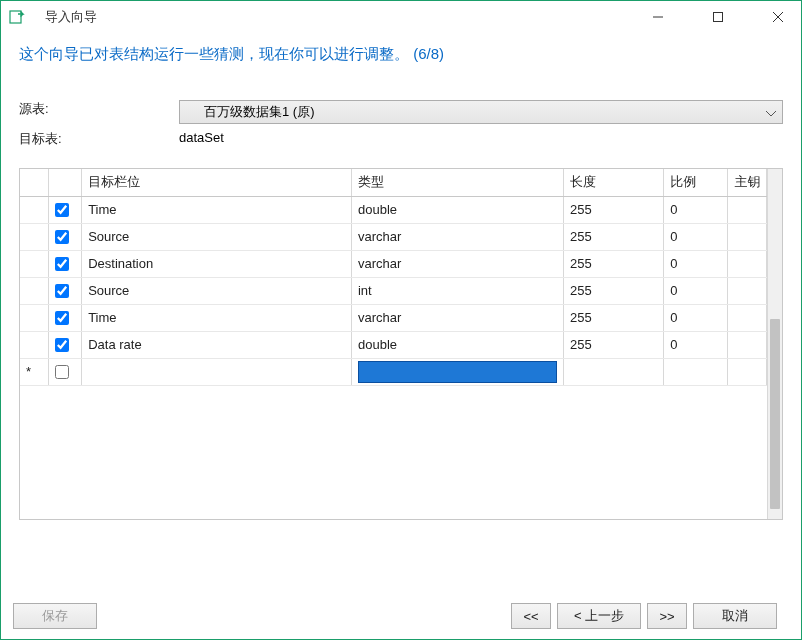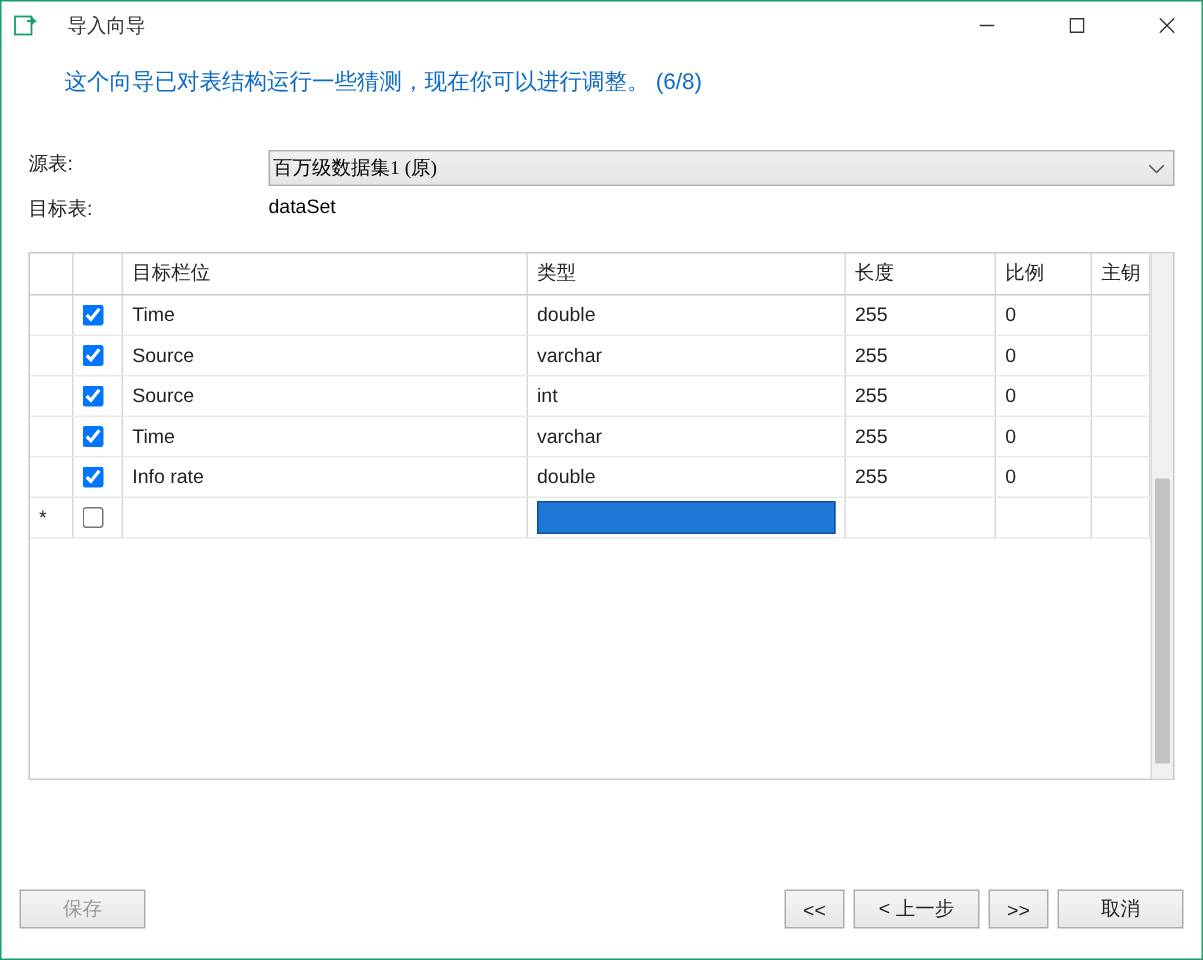--- a/index.html
+++ b/index.html
@@ -5,28 +5,28 @@
   * { box-sizing: border-box; }
   html, body { margin: 0; padding: 0; font-family: "Microsoft YaHei", "Segoe UI", sans-serif; font-size: 13px; }
   body { width: 802px; height: 640px; background: #fff; border: 1px solid #1a9e6a; position: relative; }
   
   .titlebar { height: 32px; display: flex; align-items: center; padding: 0 0 0 8px; gap: 14px; }
   .titlebar-icon { width: 16px; height: 16px; margin-right: 6px; display:flex; align-items:center; justify-content:center; }
   .titlebar-title { flex: 1; font-size: 13px; color: #333; }
   .win-btn { width: 46px; height: 32px; display: flex; align-items: center; justify-content: center; color: #333; }
   .win-btn svg { width: 10px; height: 10px; }
   
-  .instruction { color: #0b6bc7; font-size: 15px; padding: 12px 18px 4px 18px; margin-left: 24px; }
+  .instruction { color: #0b6bc7; font-size: 15px; padding: 12px 18px 4px 18px; }
   
   .form-area { padding: 2px 18px 0 18px; }
   .form-row { display: flex; align-items: flex-start; height: 30px; }
   .form-label { width: 160px; color: #222; }
   .form-value { flex: 1; }
   
-  .combo { display:flex; align-items:center; height:24px; border:1px solid #adadad; background: linear-gradient(#f0f0f0,#e5e5e5); padding:0 4px 0 2px;font-family:Liberation Serif, serif; }
+  .combo { display:flex; align-items:center; height:24px; border:1px solid #adadad; background: linear-gradient(#f0f0f0,#e5e5e5); padding:0 4px 0 24px; }
   .combo-text { flex:1; }
   .combo-arrow { width:14px; text-align:center; }
   
   .grid-wrap { margin: 8px 18px 0 18px; border: 1px solid #c8c8c8; height: 352px; position:relative; }
   .grid-inner { position:absolute; left:0; top:0; right:15px; bottom:0; overflow:hidden; }
   .vscroll { position:absolute; top:0; right:0; width:15px; bottom:0; background:#f0f0f0; border-left:1px solid #d8d8d8; }
   .vscroll-thumb { position:absolute; left:2px; right:2px; top:150px; height:190px; background:#c2c2c2; border-radius:1px; }
   
   table.grid { border-collapse: collapse; width: 100%; table-layout: fixed; }
   table.grid th, table.grid td { border-right:1px solid #d8d8d8; border-bottom:1px solid #e8e8e8; height:27px; padding:0 6px; text-align:left; font-weight:normal; color:#222; white-space:nowrap; overflow:hidden; }
@@ -42,21 +42,21 @@
   td.chk { text-align:center; padding:0; }
   td.num { text-align:right; padding-right:8px; }
   td.ctr { text-align:center; }
   
   input.chkbox { width:14px; height:14px; margin:0; vertical-align:middle; }
   
   .cell-selected { background:#1e78d6; border:1px solid #0a4fa0; display:block; height:22px; margin:1px 0; }
   
   .key-icon { color:#e2b20a; }
   
-  .footer { position:absolute; left:0; right:0; bottom:0; height:46px; display:flex; padding:0 12px; gap:6px; }
+  .footer { position:absolute; left:0; right:12px; bottom:0; height:46px; display:flex; align-items:center; padding:0 12px; gap:6px; }
   .footer-spacer { flex:1; }
   .btn { height:26px; border:1px solid #adadad; background: linear-gradient(#f5f5f5,#e7e7e7); padding:0 14px; display:inline-flex; align-items:center; justify-content:center; font-size:13px; color:#222; }
   .btn.narrow { padding:0 8px; min-width:40px; }
   .btn.disabled { color:#9a9a9a; }
   .btn.wide { min-width:84px; }
 </style>
 </head>
 <body>
 
 <div class="titlebar">
@@ -147,39 +147,48 @@
             <td class="chk"><input type="checkbox" class="chkbox" checked="" style=""></td>
             <td>Source</td>
             <td>varchar</td>
             <td class="num">255</td>
             <td class="num">0</td>
             <td class="ctr"></td>
           </tr>
           <tr>
             <td class="rowhdr"></td>
             <td class="chk"><input type="checkbox" class="chkbox" checked="" style=""></td>
+            <td>Destination</td>
+            <td>varchar</td>
+            <td class="num">255</td>
+            <td class="num">0</td>
+            <td class="ctr"></td>
+          </tr>
+          <tr>
+            <td class="rowhdr"></td>
+            <td class="chk"><input type="checkbox" class="chkbox" checked="" style=""></td>
             <td>Source</td>
             <td>int</td>
             <td class="num">255</td>
             <td class="num">0</td>
             <td class="ctr"></td>
           </tr>
           <tr>
             <td class="rowhdr"></td>
             <td class="chk"><input type="checkbox" class="chkbox" checked="" style=""></td>
             <td>Time</td>
             <td>varchar</td>
             <td class="num">255</td>
             <td class="num">0</td>
             <td class="ctr"></td>
           </tr>
           <tr>
             <td class="rowhdr"></td>
             <td class="chk"><input type="checkbox" class="chkbox" checked="" style=""></td>
-            <td>Info rate</td>
+            <td>Data rate</td>
             <td>double</td>
             <td class="num">255</td>
             <td class="num">0</td>
             <td class="ctr"></td>
           </tr>
           <tr>
             <td class="rowhdr">*</td>
             <td class="chk"><input type="checkbox" class="chkbox" style=""></td>
             <td></td>
             <td>

